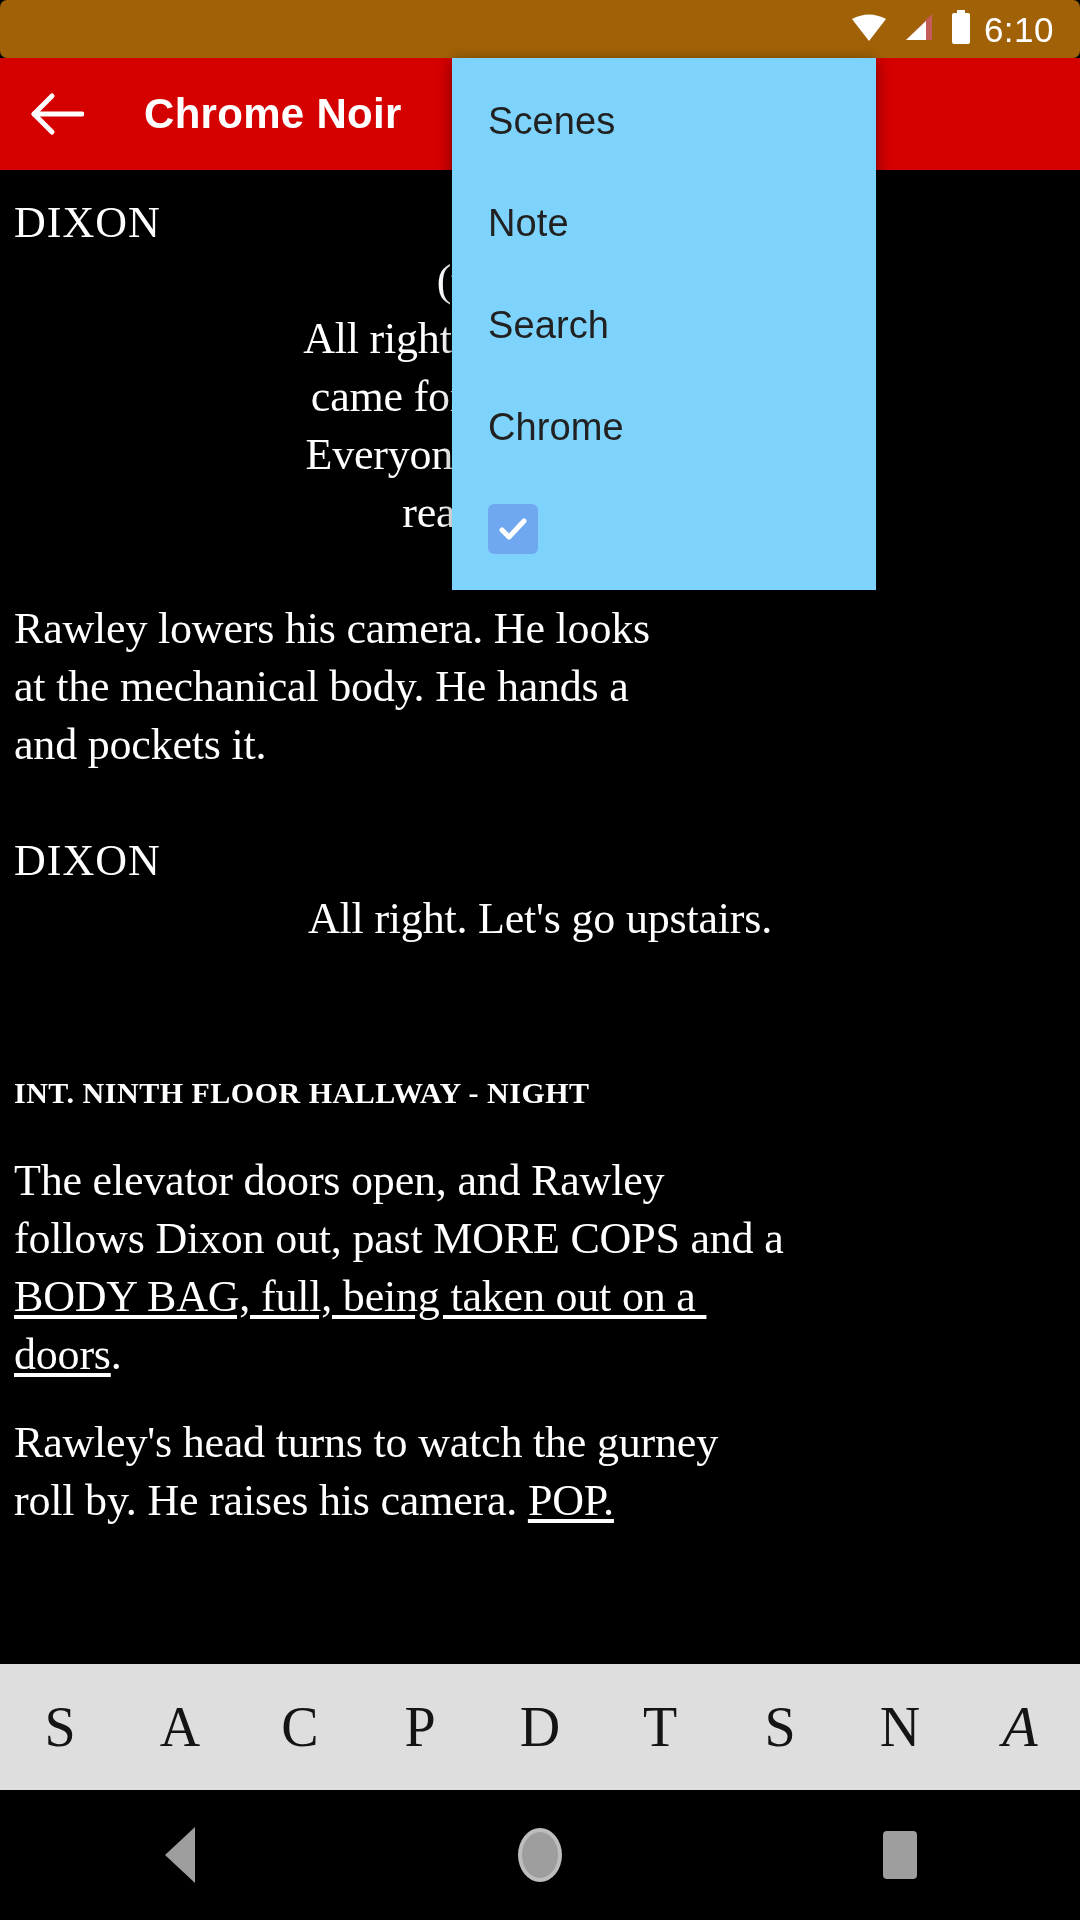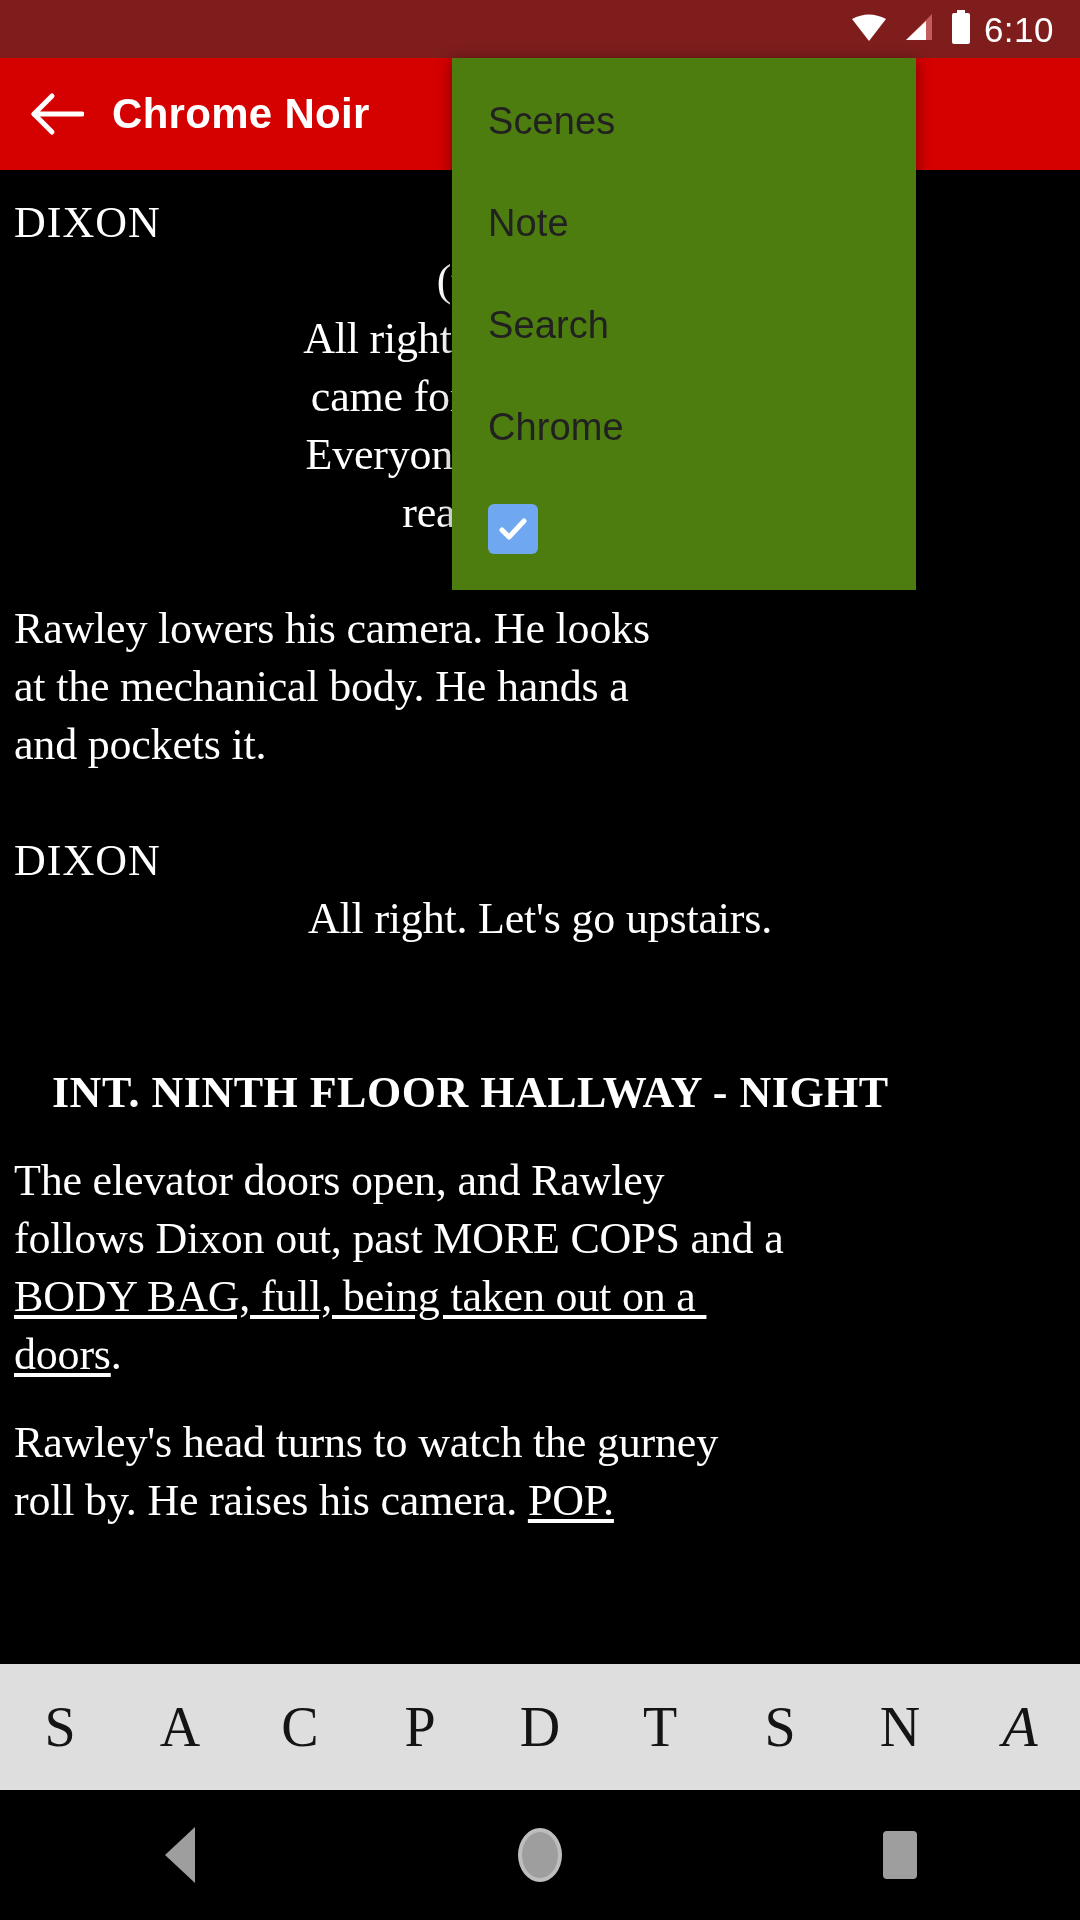--- a/index.html
+++ b/index.html
@@ -22,26 +22,27 @@
     background: #000000;
     overflow: hidden;
   }
 
   
   .status-bar {
     position: absolute;
     top: 0; left: 0;
     width: 1080px;
     height: 58px;
-    background: #7f1d1d;
+    background: #a16207;
     display: flex;
     align-items: center;
     justify-content: flex-end;
     padding-right: 26px;
     box-sizing: border-box;
+    border-radius: 7px;
   }
   .status-icons {
     display: flex;
     align-items: center;
     gap: 14px;
   }
   .status-clock {
     color: #ffffff;
     font-size: 35px;
     font-weight: 400;
@@ -67,20 +68,21 @@
     display: flex;
     align-items: center;
     justify-content: center;
     flex: none;
   }
   .app-title {
     color: #ffffff;
     font-size: 42px;
     font-weight: 700;
     letter-spacing: 0.3px;
+    margin-left: 32px;
     white-space: nowrap;
   }
 
   
   .script {
     position: absolute;
     top: 170px; left: 0;
     width: 1080px;
     height: 1490px;
     background: #000000;
@@ -106,34 +108,33 @@
   }
   .paren { text-align: center; }
   .dialogue { text-align: center; }
   .action {
     font-size: 44px;
     line-height: 58px;
     letter-spacing: -0.2px;
   }
   .slug {
     font-weight: 700;
-    font-size: 44px;
+    font-size: 30px;
     line-height: 58px;
     letter-spacing: 0.5px;
-    margin-left: 38px;
   }
   .u { text-decoration: underline; text-underline-offset: 4px; }
 
   
   .menu {
     position: absolute;
     top: 58px;
     left: 452px;
-    width: 464px;
-    background: #4d7c0f;
+    width: 424px;
+    background: #7dd3fc;
     box-shadow: 0 3px 14px rgba(0,0,0,0.45);
     z-index: 40;
     padding: 12px 0 10px 0;
     box-sizing: border-box;
   }
   .menu-item {
     height: 102px;
     display: flex;
     align-items: center;
     padding: 0 36px 0 36px;

